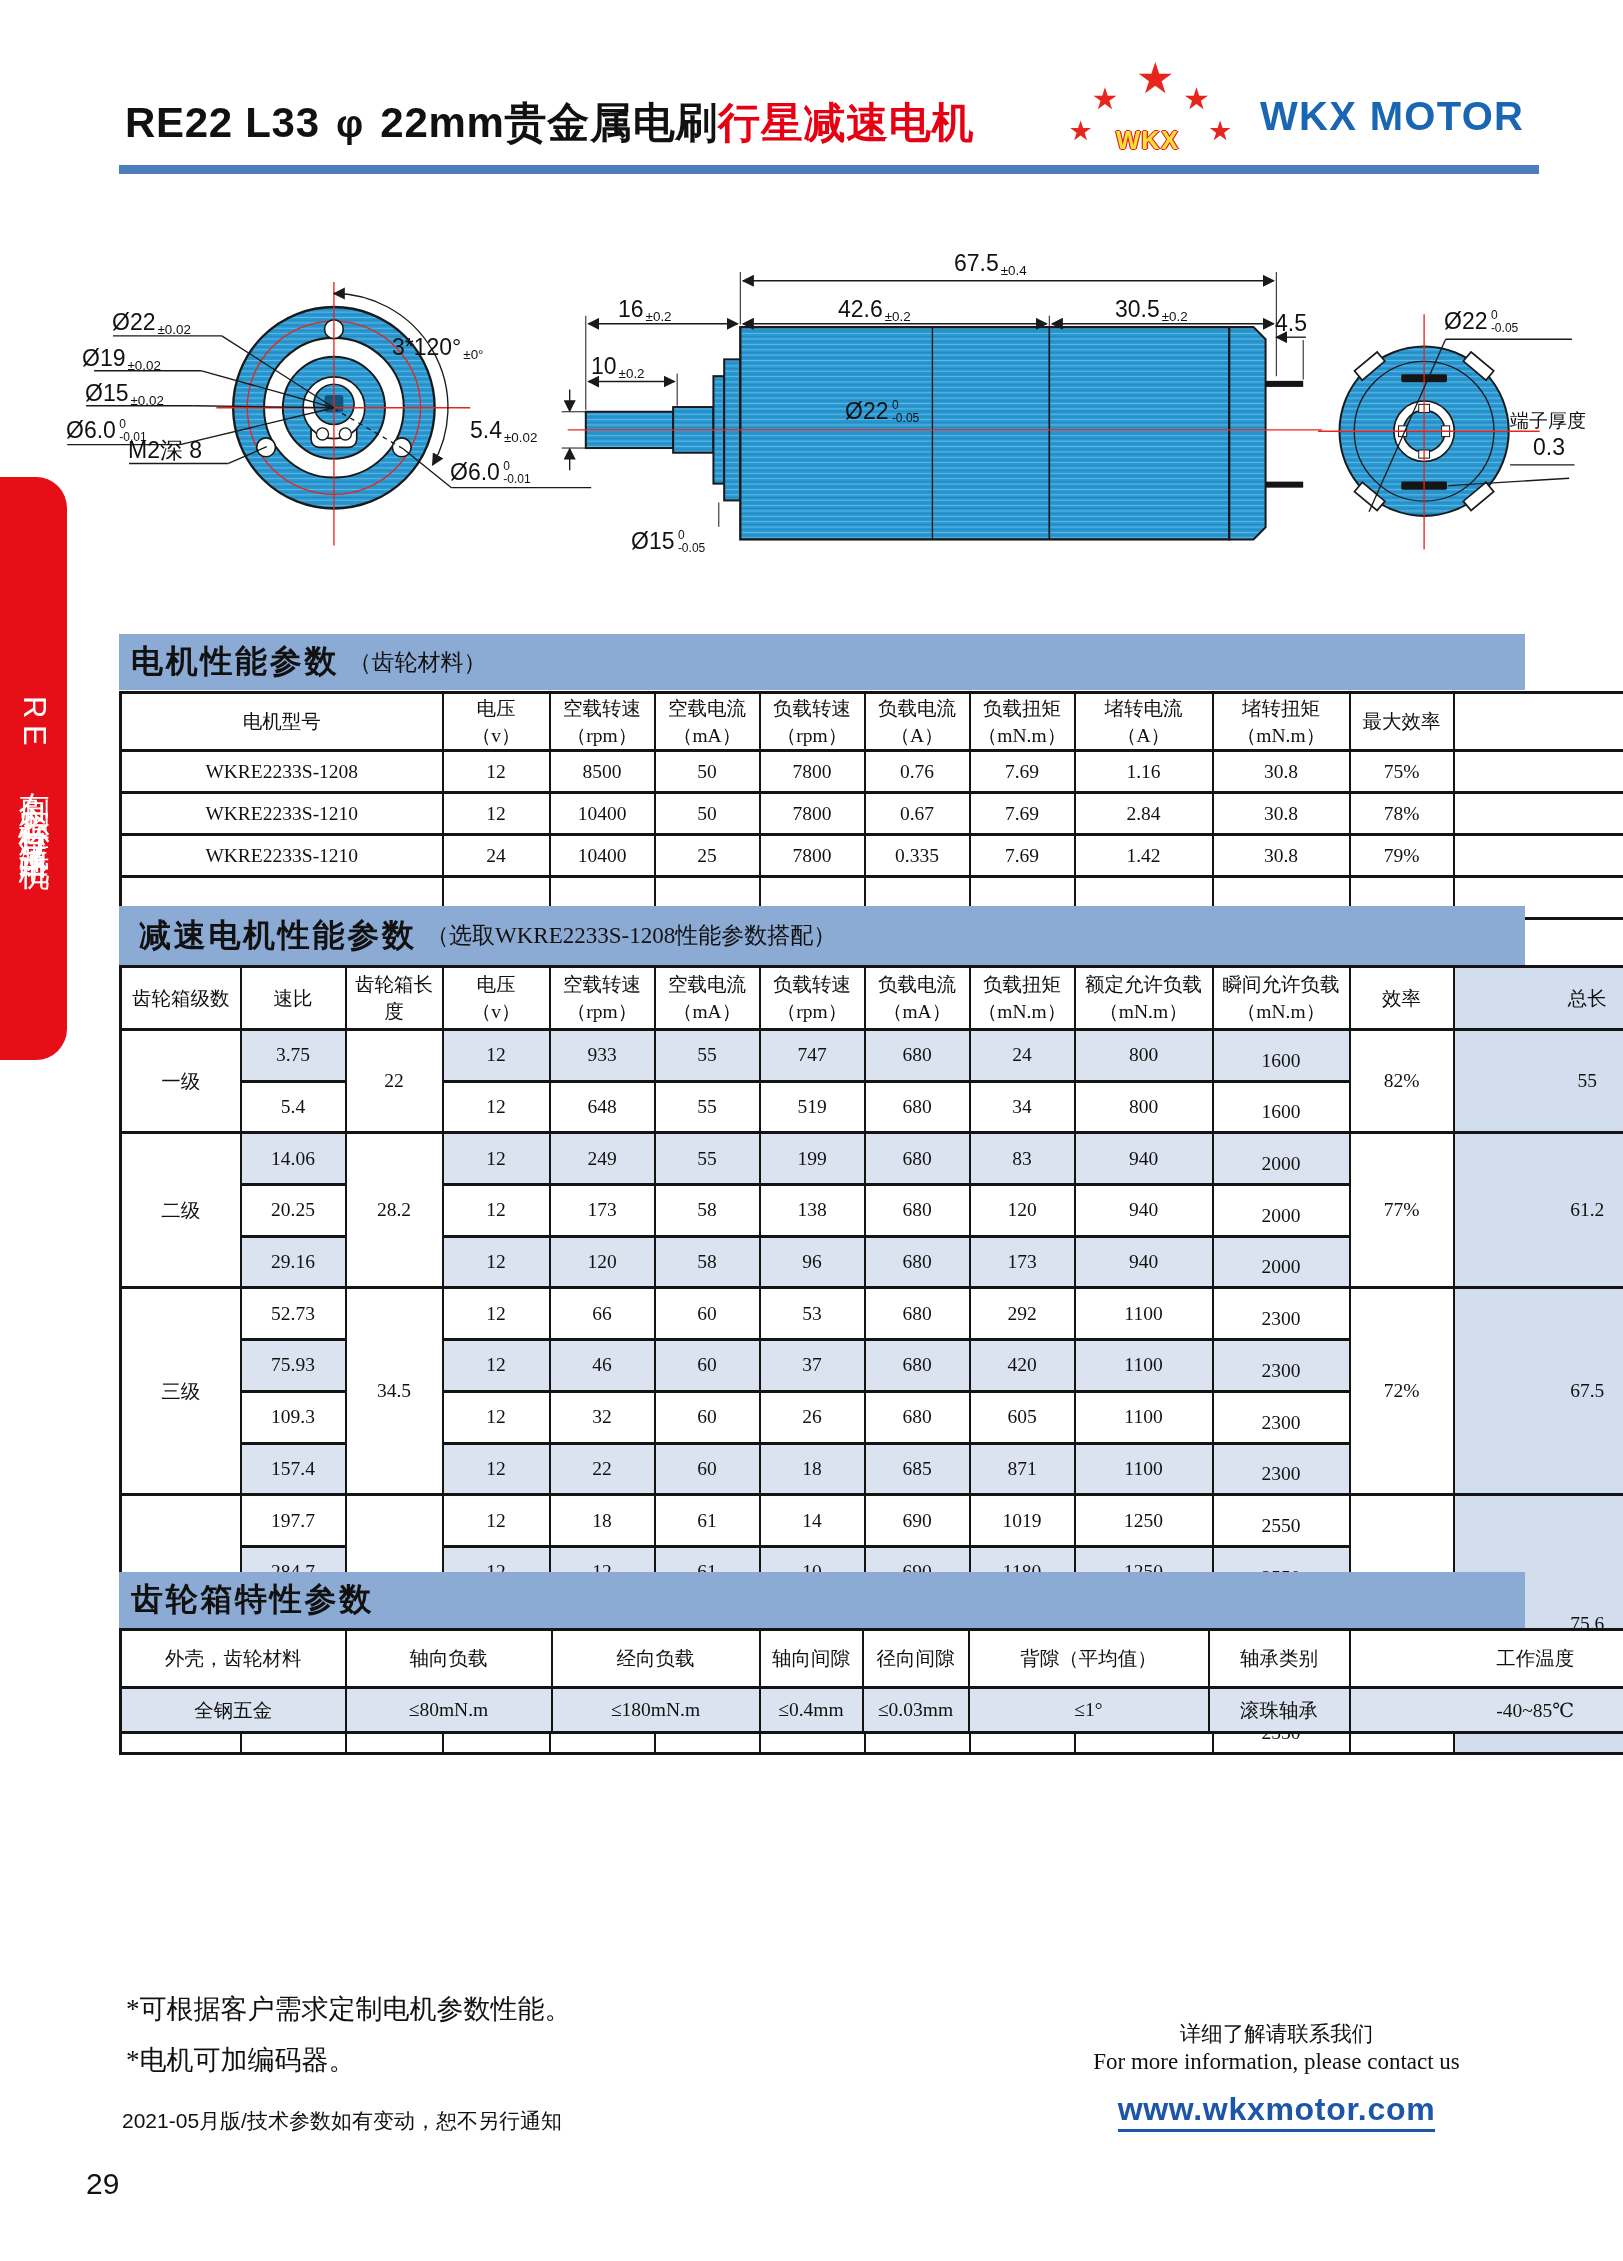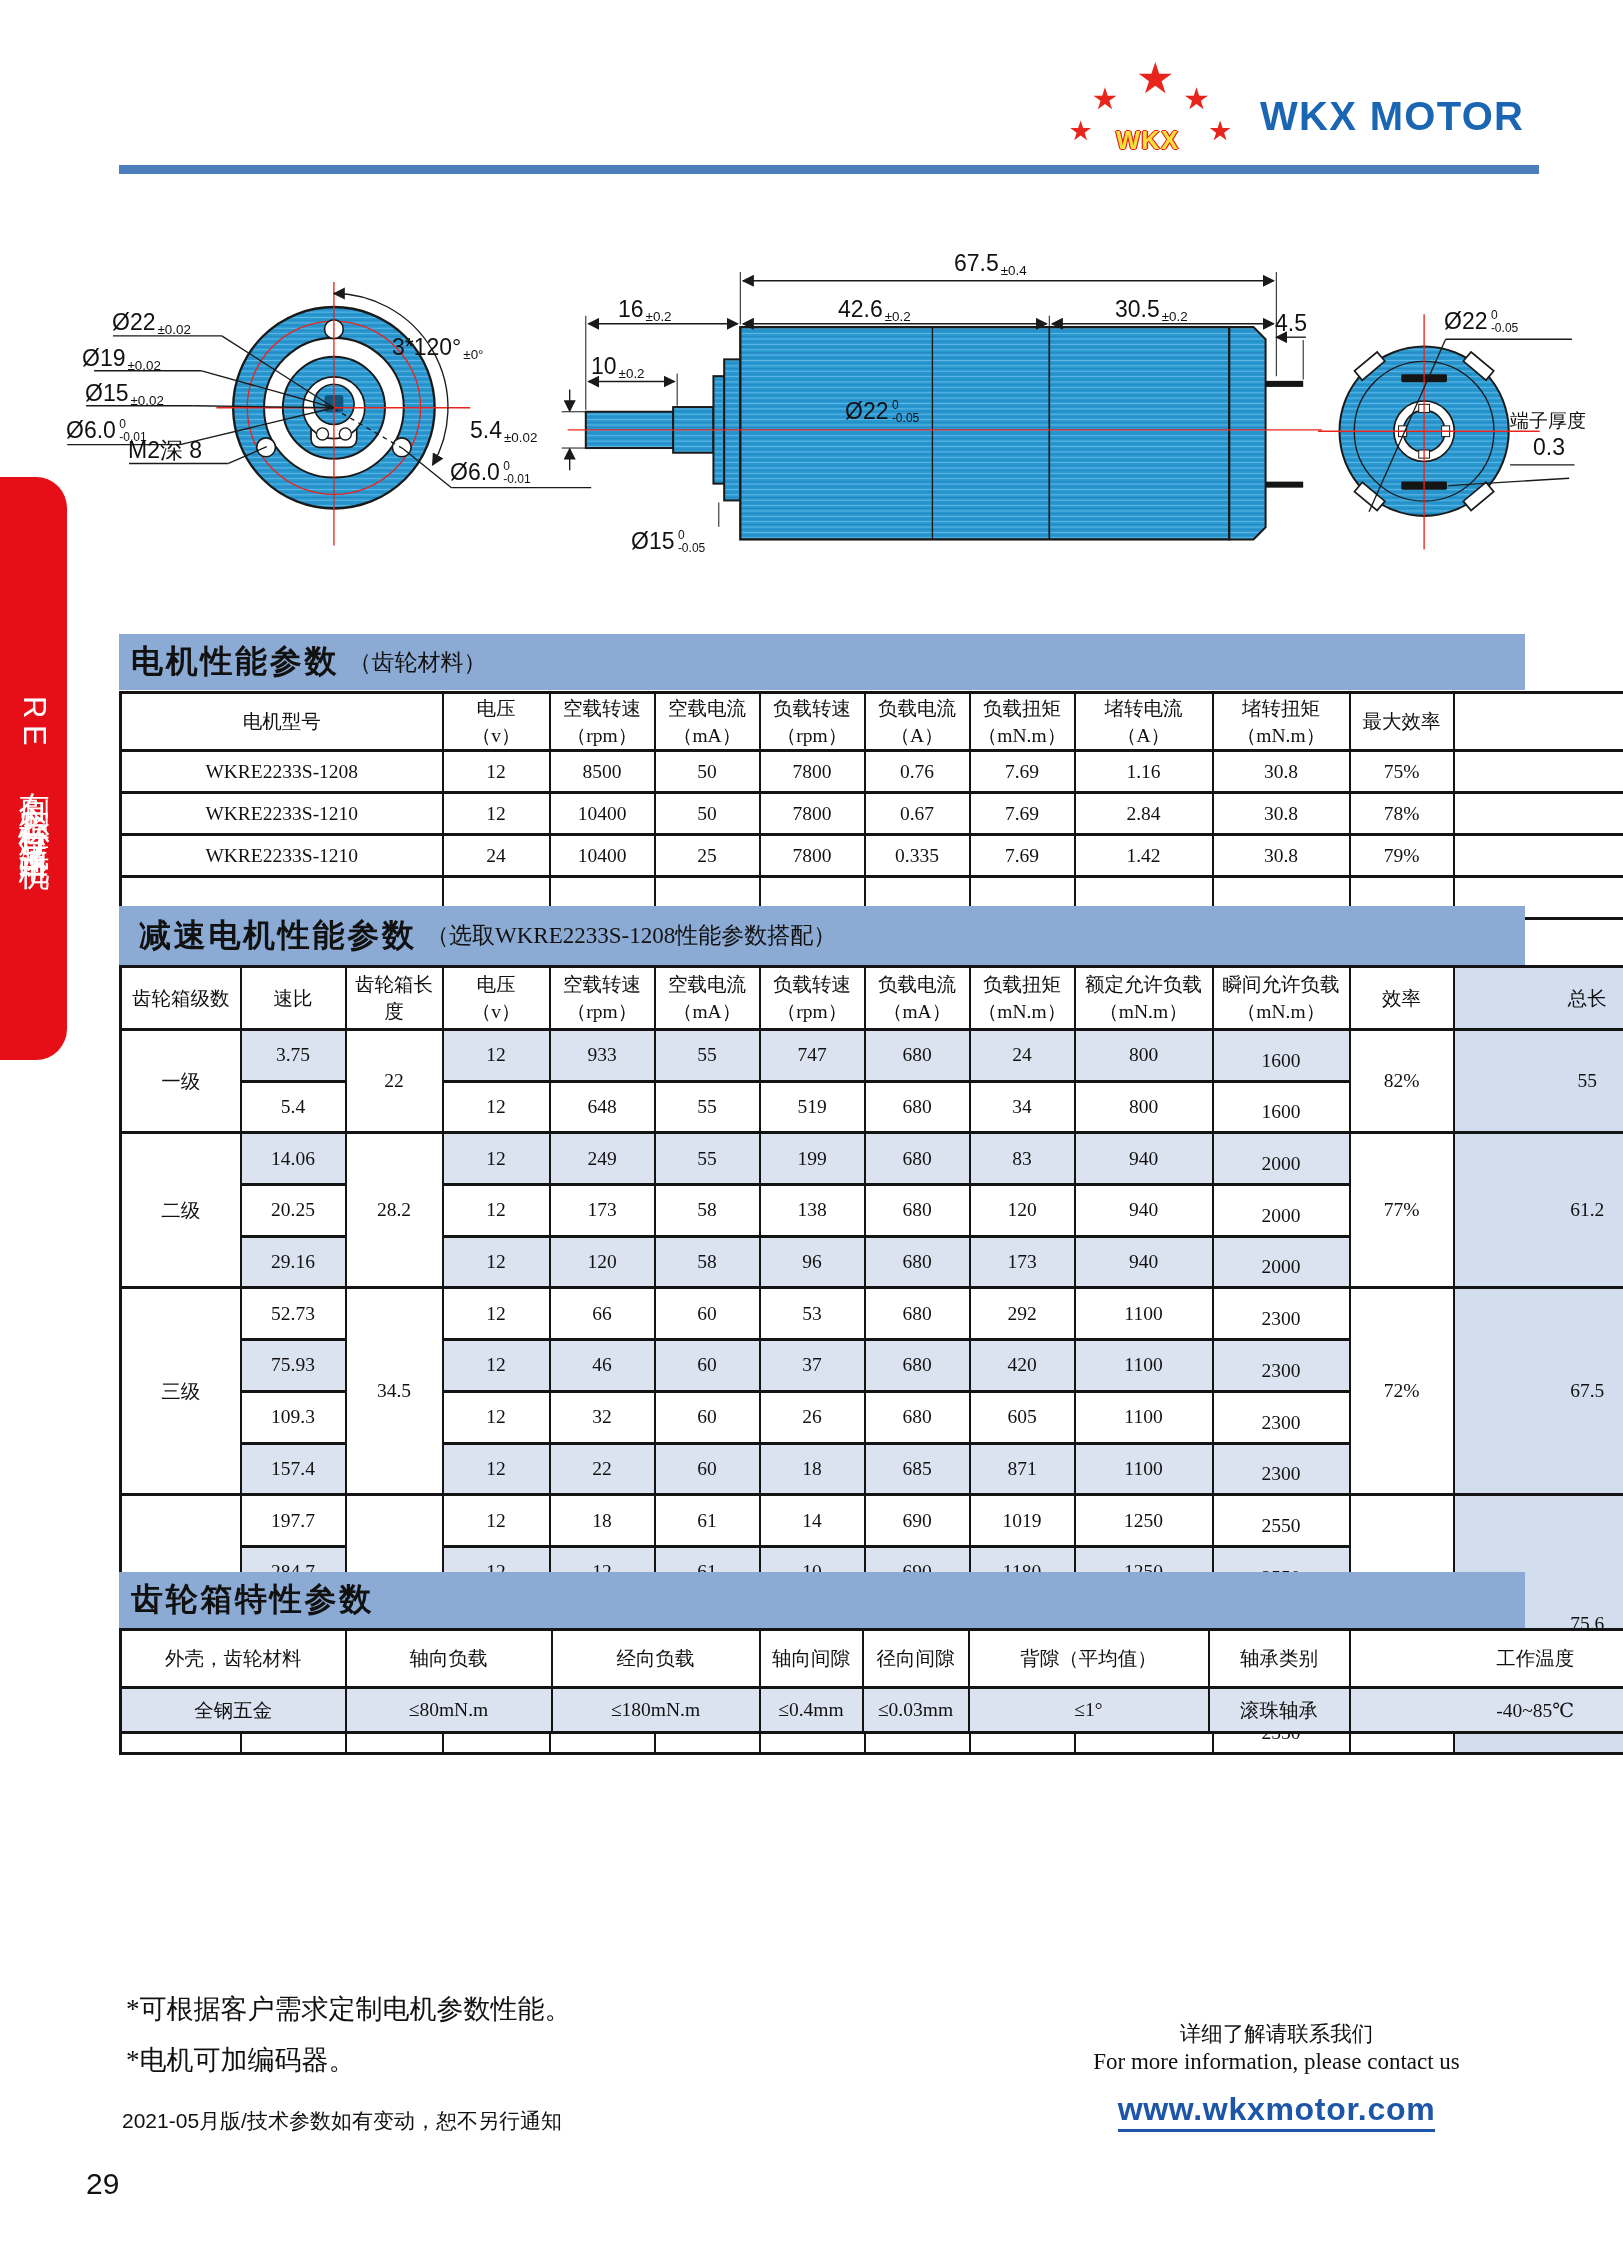--- a/index.html
+++ b/index.html
@@ -68,20 +68,25 @@
   .website{position:absolute;left:1021px;width:511px;top:2091px;text-align:center;}
   .website span{display:inline-block;font-size:32px;font-weight:bold;color:var(--link-blue,#1d55a9);
                 border-bottom:3.4px solid var(--link-blue,#1d55a9);padding-bottom:1.3px;letter-spacing:0.7px;}
   .pagenum{position:absolute;left:86px;top:2167px;font-size:30px;}
 </style>
 </head>
 <body>
 
 <div class="page">
 
+  <div class="title">
+    <span>RE22 L33</span>
+    <span class="phi">φ</span>
+    <span>22mm</span><span>贵金属电刷</span><span class="cn-red">行星减速电机</span>
+  </div>
   <div class="logo">
     <span class="st" style="left:62px;top:-6.7px;font-size:43px;">★</span>
     <span class="st" style="left:17.5px;top:20px;font-size:30px;">★</span>
     <span class="st" style="left:109px;top:20px;font-size:30px;">★</span>
     <span class="st" style="left:-5.4px;top:54px;font-size:27px;">★</span>
     <span class="st" style="left:134px;top:54px;font-size:27px;">★</span>
     <span class="wkx">WKX</span>
   </div>
   <div class="brand">WKX MOTOR</div>
   <div class="rule"></div>

